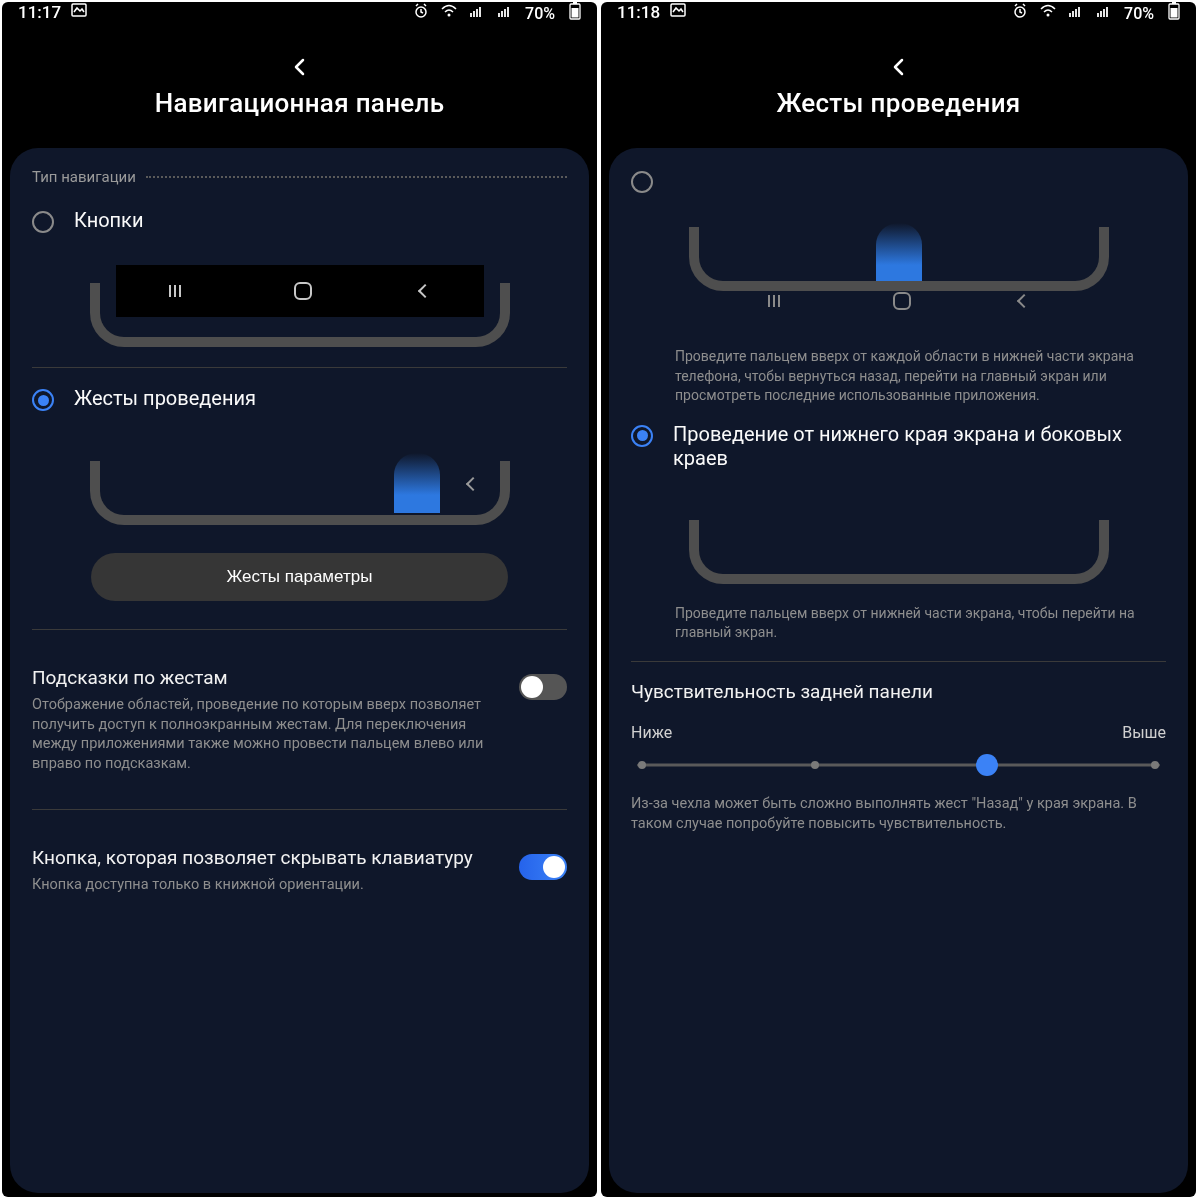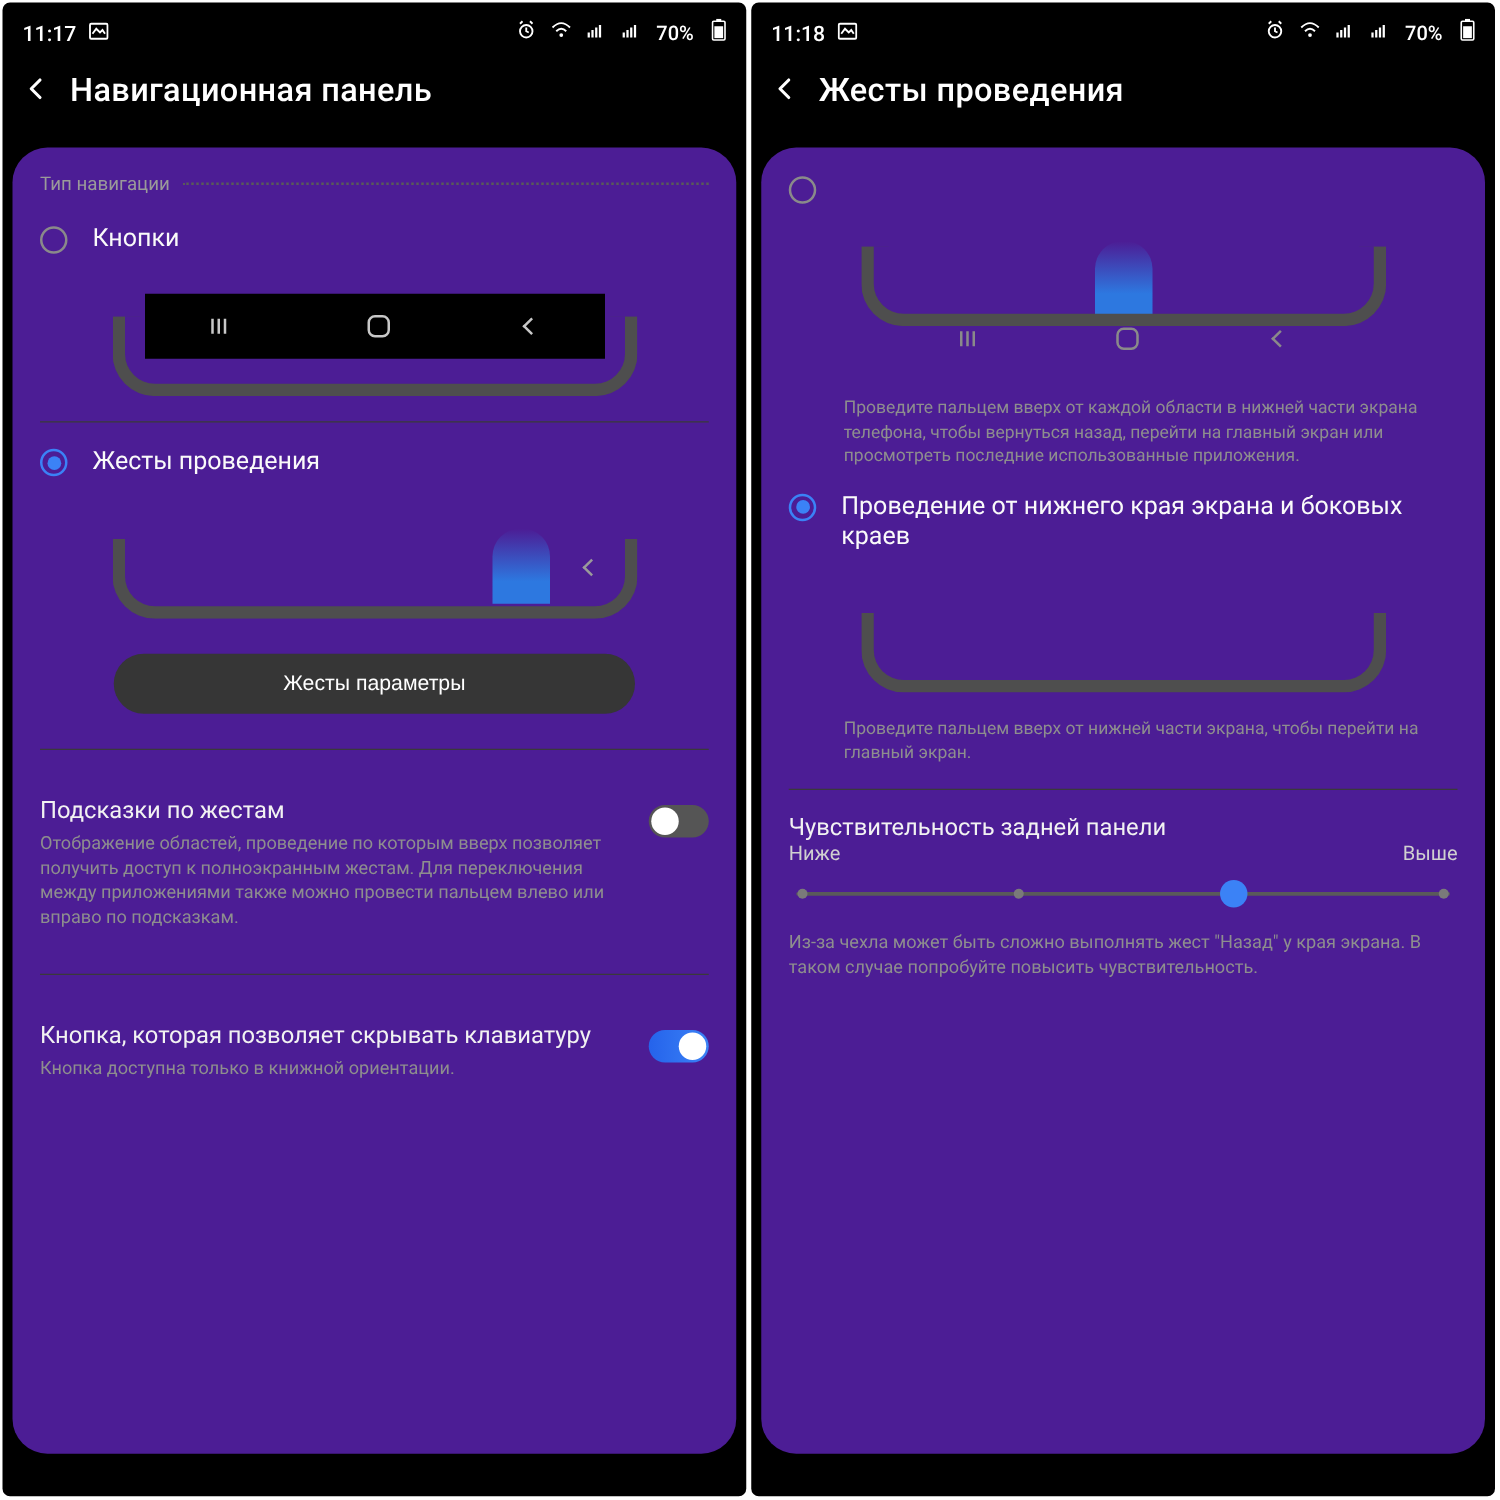--- a/index.html
+++ b/index.html
@@ -18,42 +18,43 @@
     color: #fff;
     position: relative;
     overflow: hidden;
     border-radius: 6px;
     margin: 2px;
   }
   .statusbar {
     height: 36px;
     display: flex;
     justify-content: space-between;
-    align-items: flex-end;
+    align-items: flex-start;
     padding: 0 16px;
     font-size: 17px;
     font-weight: 500;
   }
   .statusbar .right { display: flex; align-items: center; gap: 12px; }
   .statusbar .icon-sm { width: 16px; height: 16px; display: inline-block; }
   .statusbar .battlabel { font-size: 16px; margin-right: 2px; }
   .titlebar {
     display: flex;
     align-items: center;
     padding: 20px 18px 30px 18px;
-    gap: 18px;
+    gap: 8px;
+    flex-direction: column;
   }
   .titlebar .back { width: 18px; height: 18px; }
   .titlebar h1 {
     font-size: 26px;
     font-weight: 500;
     letter-spacing: 0.3px;
   }
   .card {
-    background: #4c1d95;
+    background: #0f172a;
     border-radius: 28px;
     margin: 0 8px;
     padding: 20px 22px 0 22px;
     color: #e4e4e4;
     height: calc(100% - 150px);
     overflow: hidden;
   }
   .section-label {
     color: #9a9a9a;
     font-size: 15px;
@@ -187,21 +188,21 @@
   }
   .switch.off::after { left: 2px; }
   .switch.on::after { right: 2px; }
   .option-desc {
     font-size: 14px;
     color: #8e8e8e;
     line-height: 1.4;
     margin: 6px 0 16px 44px;
   }
   .slider-block { margin-top: 6px; }
-  .slider-title { font-size: 19px; color: #f2f2f2; }
+  .slider-title { font-size: 19px; color: #f2f2f2; margin-bottom: 20px; }
   .slider-ends { display: flex; justify-content: space-between; font-size: 16px; color: #d0d0d0; margin-bottom: 12px;}
   .slider-track {
     position: relative;
     height: 22px;
     margin: 0 6px 18px 6px;
   }
   .slider-track .line {
     position: absolute; left: 0; right: 0; top: 50%;
     height: 3px; background: #5a5a5a; transform: translateY(-50%);
     border-radius: 2px;

